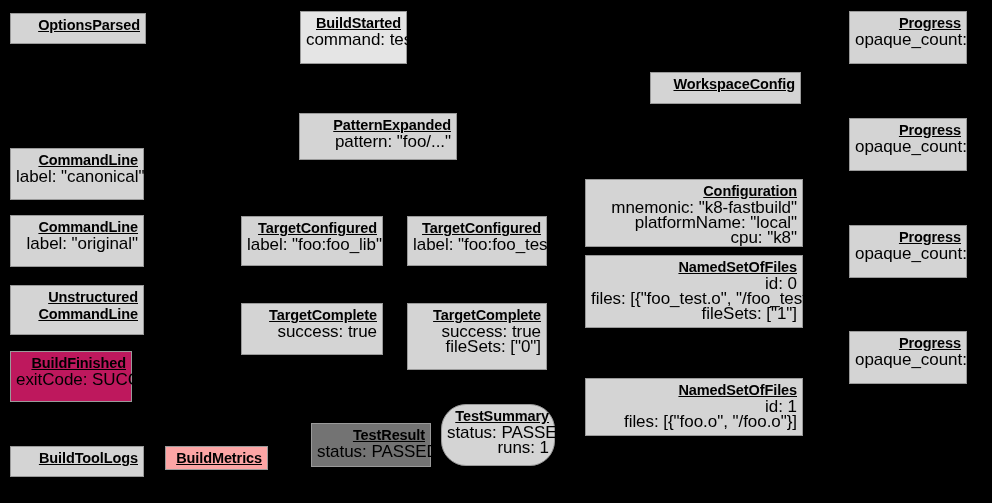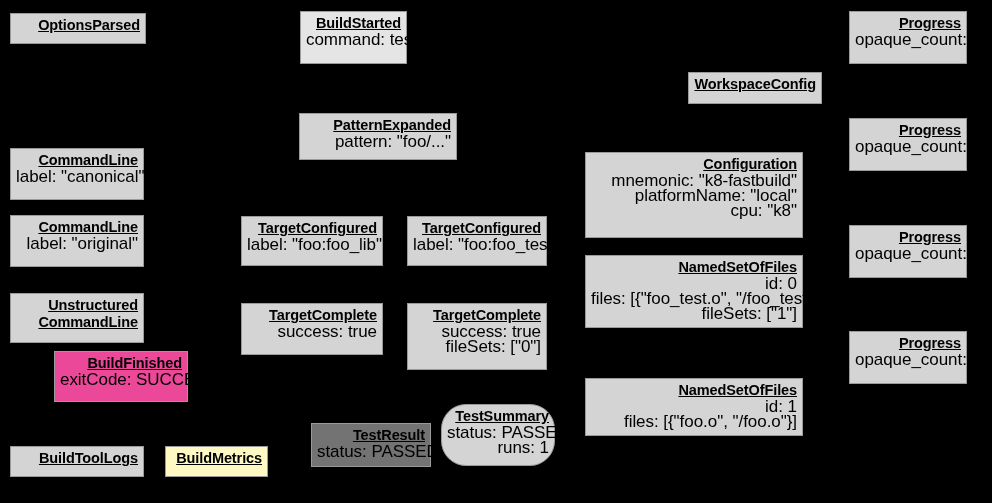--- a/index.html
+++ b/index.html
@@ -55,36 +55,36 @@
       <div class="node-title">OptionsParsed</div>
     </div>
     <div class="node" style="left: 300px; top: 11px; width: 107px; height: 53px; background: #e5e5e5; border-color: rgb(154, 154, 154); color: rgb(0, 0, 0);">
       <div class="node-title">BuildStarted</div>
       <div class="node-fields">command: test</div>
     </div>
     <div class="node" style="left: 849px; top: 11px; width: 118px; height: 53px; background: rgb(212, 212, 212); border-color: rgb(154, 154, 154); color: rgb(0, 0, 0);">
       <div class="node-title">Progress</div>
       <div class="node-fields">opaque_count: 1</div>
     </div>
-    <div class="node" style="left: 688px; top: 72px; width: 134px; height: 32px; background: rgb(212, 212, 212); border-color: rgb(154, 154, 154); color: rgb(0, 0, 0);">
+    <div class="node" style="left: 650px; top: 72px; width: 151px; height: 32px; background: rgb(212, 212, 212); border-color: rgb(154, 154, 154); color: rgb(0, 0, 0);">
       <div class="node-title">WorkspaceConfig</div>
     </div>
     <div class="node" style="left: 299px; top: 113px; width: 158px; height: 47px; background: rgb(212, 212, 212); border-color: rgb(154, 154, 154); color: rgb(0, 0, 0);">
       <div class="node-title">PatternExpanded</div>
       <div class="node-fields">pattern: "foo/..."</div>
     </div>
     <div class="node" style="left: 849px; top: 118px; width: 118px; height: 53px; background: rgb(212, 212, 212); border-color: rgb(154, 154, 154); color: rgb(0, 0, 0);">
       <div class="node-title">Progress</div>
       <div class="node-fields">opaque_count: 2</div>
     </div>
     <div class="node" style="left: 10px; top: 148px; width: 134px; height: 52px; background: rgb(212, 212, 212); border-color: rgb(154, 154, 154); color: rgb(0, 0, 0);">
       <div class="node-title">CommandLine</div>
       <div class="node-fields">label: "canonical"</div>
     </div>
-    <div class="node" style="left: 585px; top: 152px; width: 218px; height: 86px; background: rgb(212, 212, 212); border-color: rgb(154, 154, 154); color: rgb(0, 0, 0);">
+    <div class="node" style="left: 585px; top: 179px; width: 218px; height: 68px; background: rgb(212, 212, 212); border-color: rgb(154, 154, 154); color: rgb(0, 0, 0);">
       <div class="node-title">Configuration</div>
       <div class="node-fields">mnemonic: "k8-fastbuild"
 platformName: "local"
 cpu: "k8"</div>
     </div>
     <div class="node" style="left: 10px; top: 215px; width: 134px; height: 52px; background: rgb(212, 212, 212); border-color: rgb(154, 154, 154); color: rgb(0, 0, 0);">
       <div class="node-title">CommandLine</div>
       <div class="node-fields">label: "original"</div>
     </div>
     <div class="node" style="left: 241px; top: 216px; width: 142px; height: 50px; background: rgb(212, 212, 212); border-color: rgb(154, 154, 154); color: rgb(0, 0, 0);">
@@ -98,54 +98,54 @@
     <div class="node" style="left: 849px; top: 225px; width: 118px; height: 53px; background: rgb(212, 212, 212); border-color: rgb(154, 154, 154); color: rgb(0, 0, 0);">
       <div class="node-title">Progress</div>
       <div class="node-fields">opaque_count: 3</div>
     </div>
     <div class="node" style="left: 585px; top: 255px; width: 218px; height: 73px; background: rgb(212, 212, 212); border-color: rgb(154, 154, 154); color: rgb(0, 0, 0);">
       <div class="node-title">NamedSetOfFiles</div>
       <div class="node-fields">id: 0
 files: [{"foo_test.o", "/foo_test.o"}]
 fileSets: ["1"]</div>
     </div>
-    <div class="node" style="left: 10px; top: 285px; width: 134px; height: 50px; background: rgb(212, 212, 212); border-color: rgb(154, 154, 154); color: rgb(0, 0, 0); margin-top: 8px;">
+    <div class="node" style="left: 10px; top: 285px; width: 134px; height: 50px; background: rgb(212, 212, 212); border-color: rgb(154, 154, 154); color: rgb(0, 0, 0);">
       <div class="node-title">Unstructured
 CommandLine</div>
     </div>
     <div class="node" style="left: 241px; top: 303px; width: 142px; height: 52px; background: rgb(212, 212, 212); border-color: rgb(154, 154, 154); color: rgb(0, 0, 0);">
       <div class="node-title">TargetComplete</div>
       <div class="node-fields">success: true</div>
     </div>
     <div class="node" style="left: 407px; top: 303px; width: 140px; height: 67px; background: rgb(212, 212, 212); border-color: rgb(154, 154, 154); color: rgb(0, 0, 0);">
       <div class="node-title">TargetComplete</div>
       <div class="node-fields">success: true
 fileSets: ["0"]</div>
     </div>
     <div class="node" style="left: 849px; top: 331px; width: 118px; height: 53px; background: rgb(212, 212, 212); border-color: rgb(154, 154, 154); color: rgb(0, 0, 0);">
       <div class="node-title">Progress</div>
       <div class="node-fields">opaque_count: 4</div>
     </div>
-    <div class="node" style="left: 10px; top: 351px; width: 134px; height: 51px; background: #ec4899; border-color: rgb(154, 154, 154); color: rgb(0, 0, 0); margin-left: 44px;">
+    <div class="node" style="left: 10px; top: 351px; width: 122px; height: 51px; background: #be185d; border-color: rgb(154, 154, 154); color: rgb(0, 0, 0);">
       <div class="node-title">BuildFinished</div>
       <div class="node-fields">exitCode: SUCCESS</div>
     </div>
     <div class="node" style="left: 585px; top: 378px; width: 218px; height: 58px; background: rgb(212, 212, 212); border-color: rgb(154, 154, 154); color: rgb(0, 0, 0);">
       <div class="node-title">NamedSetOfFiles</div>
       <div class="node-fields">id: 1
 files: [{"foo.o", "/foo.o"}]</div>
     </div>
     <div class="node" style="left: 441px; top: 404px; width: 114px; height: 62px; background: rgb(212, 212, 212); border-color: rgb(154, 154, 154); color: rgb(0, 0, 0); border-radius: 25px;">
       <div class="node-title">TestSummary</div>
       <div class="node-fields">status: PASSED
 runs: 1</div>
     </div>
     <div class="node" style="left: 311px; top: 423px; width: 120px; height: 44px; background: #737373; border-color: rgb(154, 154, 154); color: rgb(0, 0, 0);">
       <div class="node-title">TestResult</div>
       <div class="node-fields">status: PASSED</div>
     </div>
     <div class="node" style="left: 10px; top: 446px; width: 134px; height: 31px; background: rgb(212, 212, 212); border-color: rgb(154, 154, 154); color: rgb(0, 0, 0);">
       <div class="node-title">BuildToolLogs</div>
     </div>
-    <div class="node" style="left: 165px; top: 446px; width: 103px; height: 31px; background: #fef9c3; border-color: rgb(154, 154, 154); color: rgb(0, 0, 0);">
+    <div class="node" style="left: 165px; top: 446px; width: 103px; height: 24px; background: #fca5a5; border-color: rgb(154, 154, 154); color: rgb(0, 0, 0);">
       <div class="node-title">BuildMetrics</div>
     </div>
   </div>
 
 </body></html>

